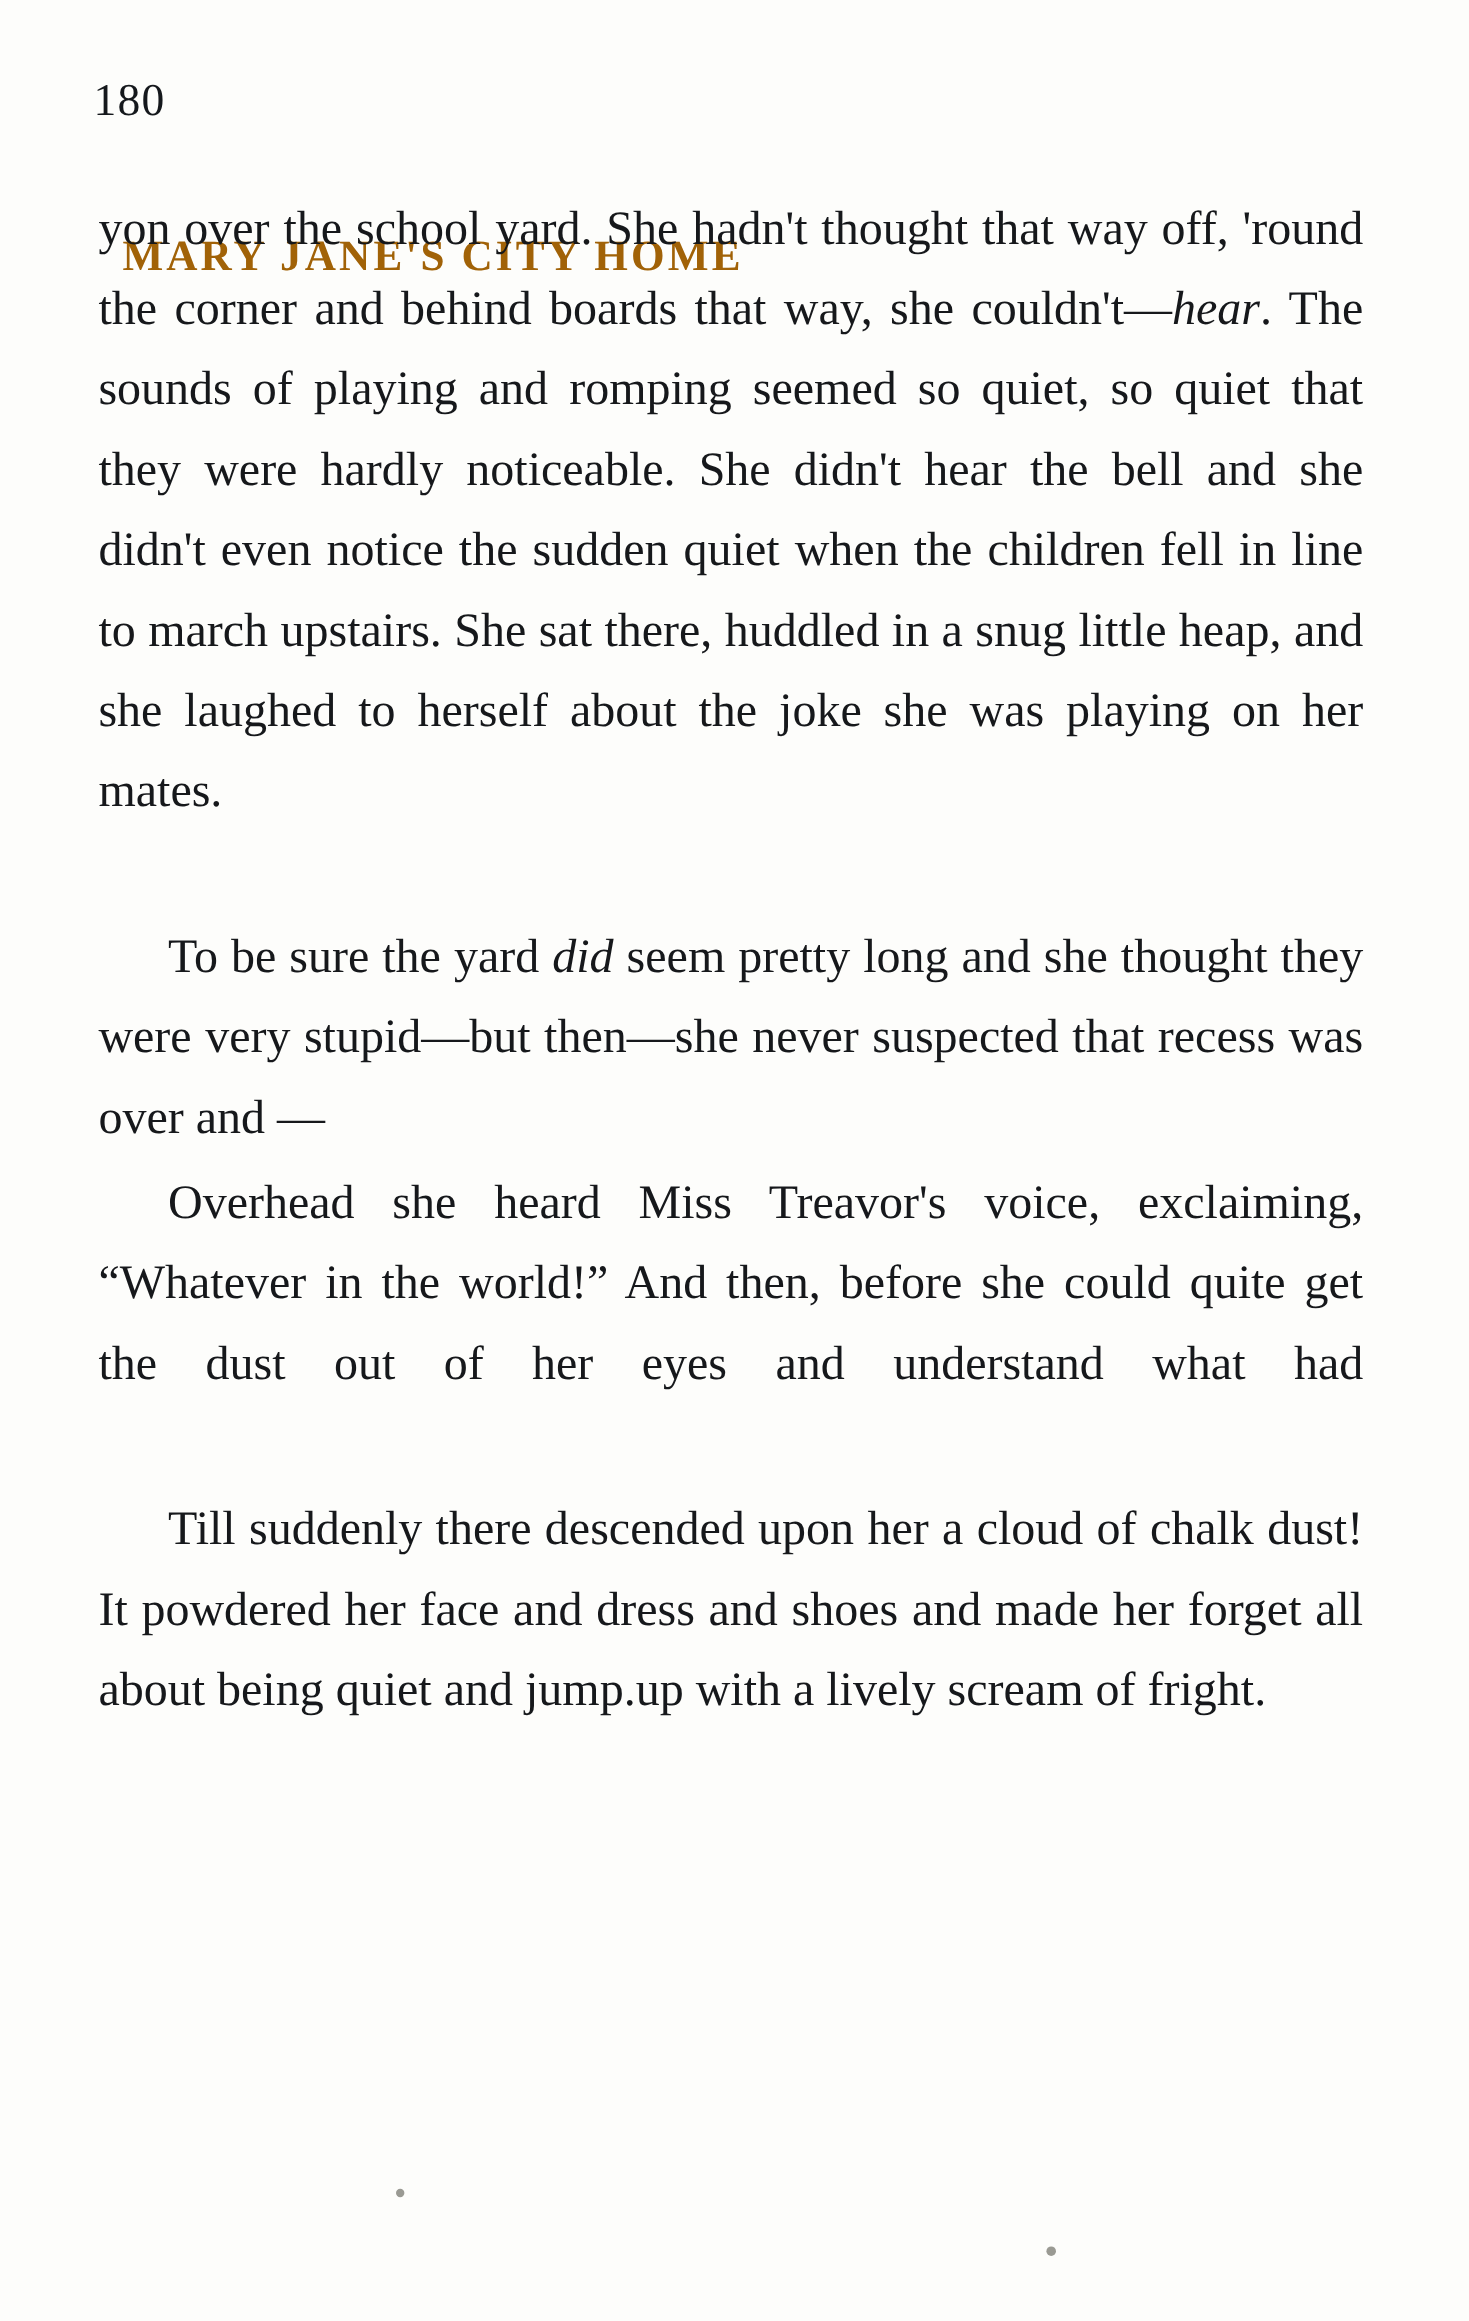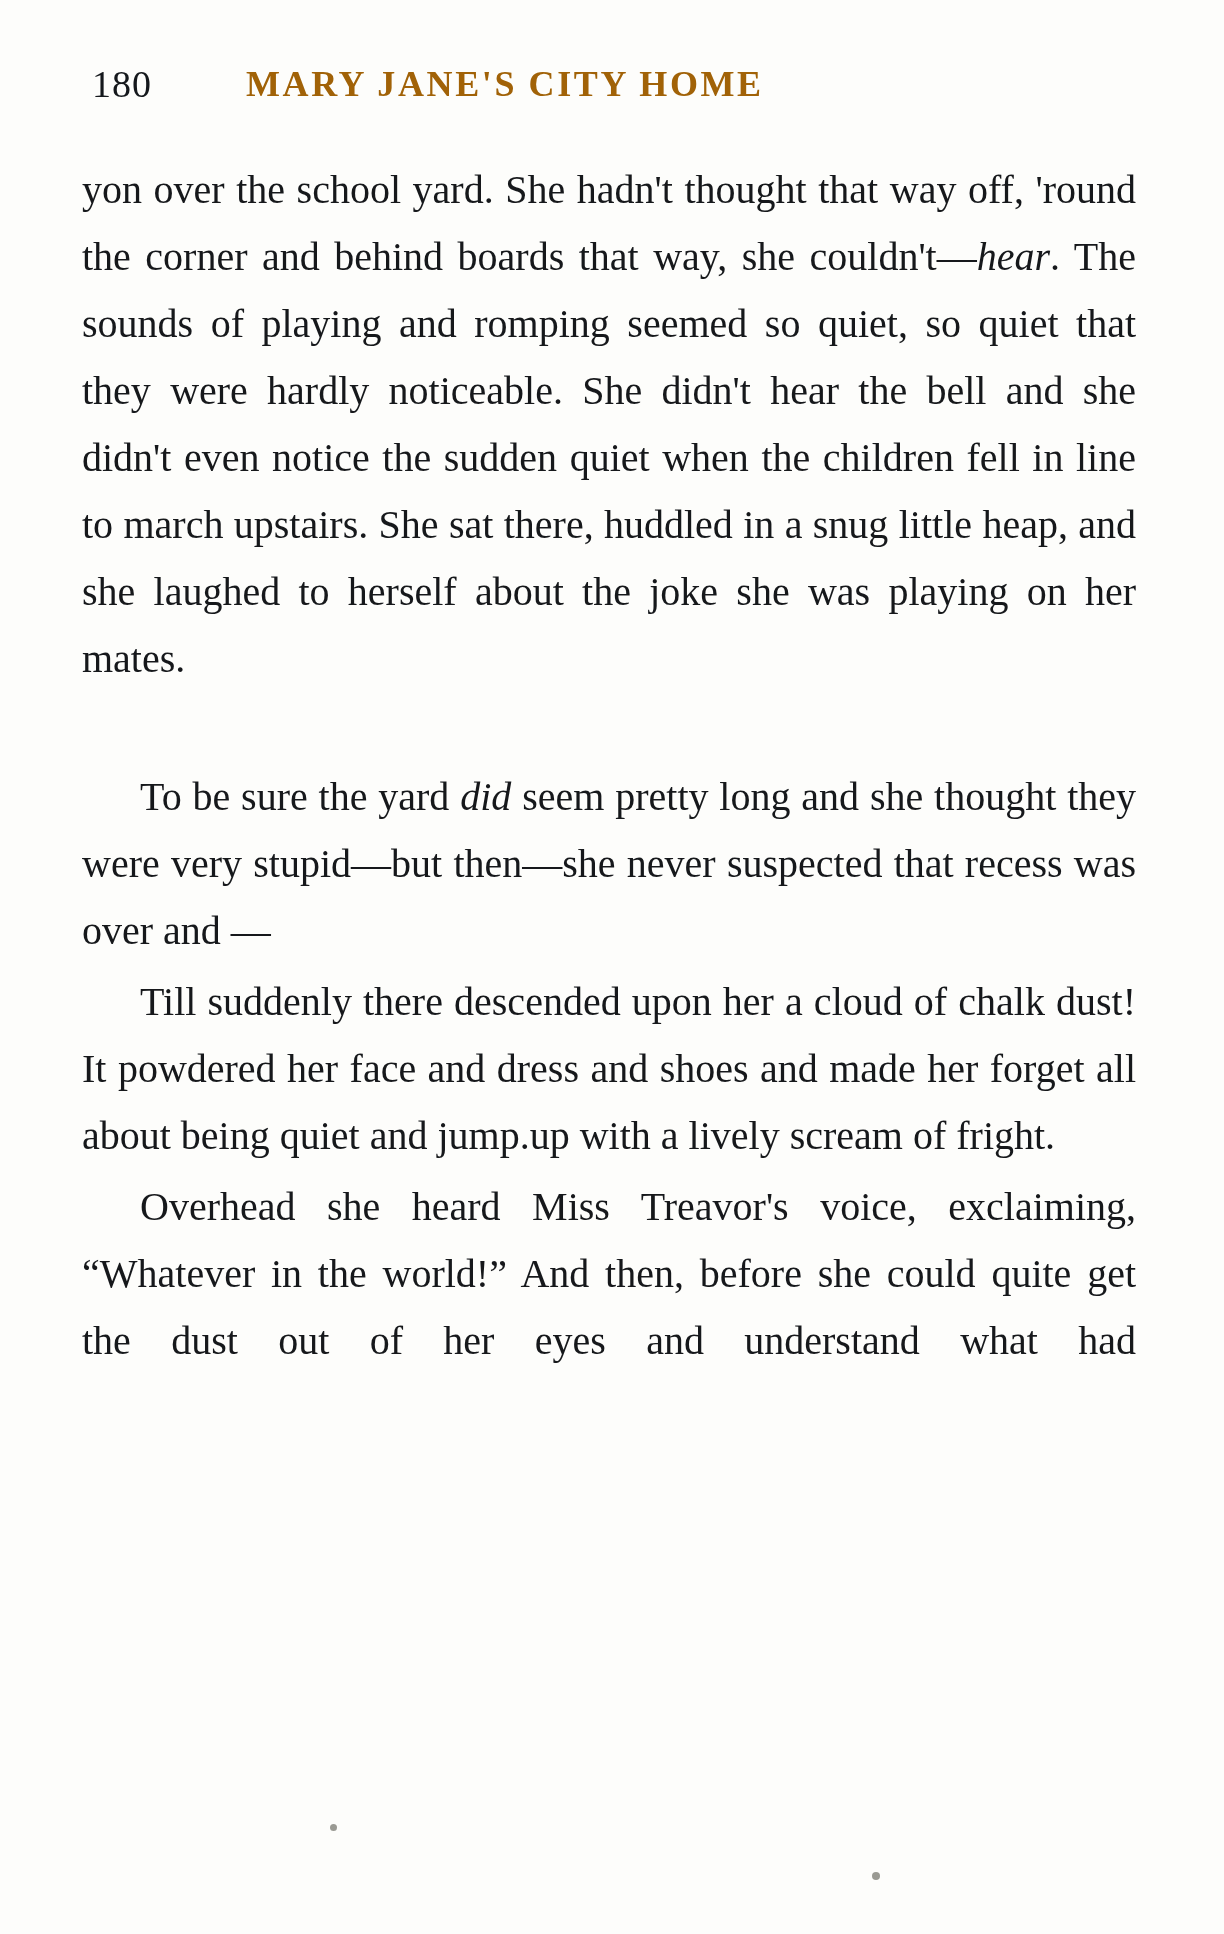--- a/index.html
+++ b/index.html
@@ -18,25 +18,26 @@
   .page {
     position: absolute;
     left: 0;
     top: 0;
     width: 1224px;
     height: 1934px;
     background: #fdfdfb;
   }
   .page-header {
     position: absolute;
-    left: 92px;
+    left: 78px;
     top: 62px;
     width: 1068px;
     display: flex;
-    align-items: center;
+    align-items: flex-start;
+    flex-direction: column;
   }
   .folio {
     font-family: "Liberation Serif", serif;
     font-size: 38px;
     letter-spacing: 1px;
     color: #15181c;
     width: 130px;
     flex: 0 0 130px;
   }
   .running-head {
@@ -88,19 +89,19 @@
 <div class="page">
 
   <div class="page-header">
     <div class="folio">180</div>
     <div class="running-head">MARY JANE'S CITY HOME</div>
   </div>
 
   <div class="body-text">
     <p class="last-line-left" id="p1"><span>yon over the school yard. She hadn't thought that way off, 'round the corner and behind boards that way, she couldn't—</span><em>hear</em><span>. The sounds of playing and romping seemed so quiet, so quiet that they were hardly noticeable. She didn't hear the bell and she didn't even notice the sudden quiet when the children fell in line to march upstairs. She sat there, huddled in a snug little heap, and she laughed to herself about the joke she was playing on her mates.</span></p>
     <p class="indent" id="p2"><span>To be sure the yard </span><em>did</em><span> seem pretty long and she thought they were very stupid—but then—she never suspected that recess was over and —</span></p>
+    <p class="indent last-line-left" id="p4"><span>Overhead she heard Miss Treavor's voice, exclaiming, “Whatever in the world!” And then, before she could quite get the dust out of her eyes and understand what had</span></p>
     <p class="indent" id="p3"><span>Till suddenly there descended upon her a cloud of chalk dust! It powdered her face and dress and shoes and made her forget all about being quiet and jump.up with a lively scream of fright.</span></p>
-    <p class="indent last-line-left" id="p4"><span>Overhead she heard Miss Treavor's voice, exclaiming, “Whatever in the world!” And then, before she could quite get the dust out of her eyes and understand what had</span></p>
   </div>
 
   <span class="speck speck-a"></span>
   <span class="speck speck-b"></span>
 </div>
 
 </body></html>

